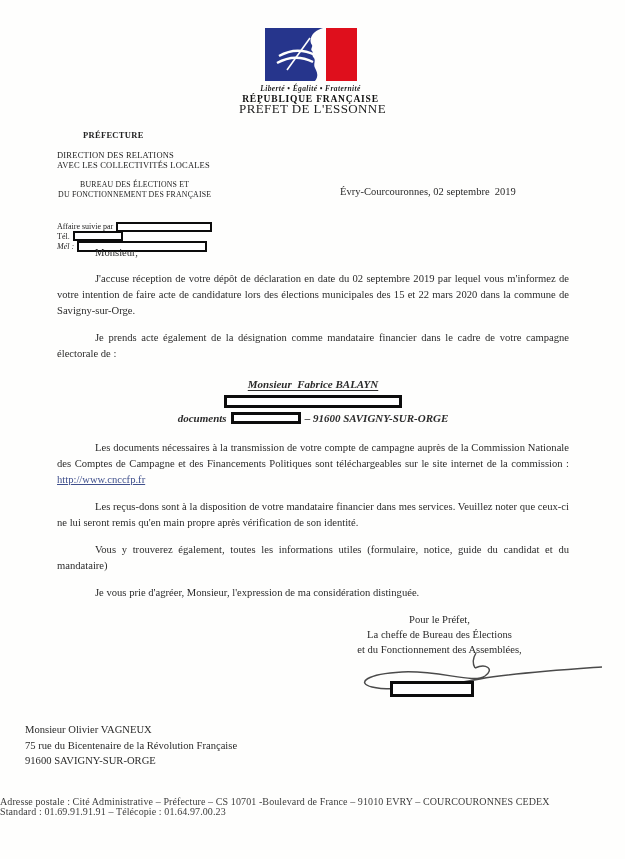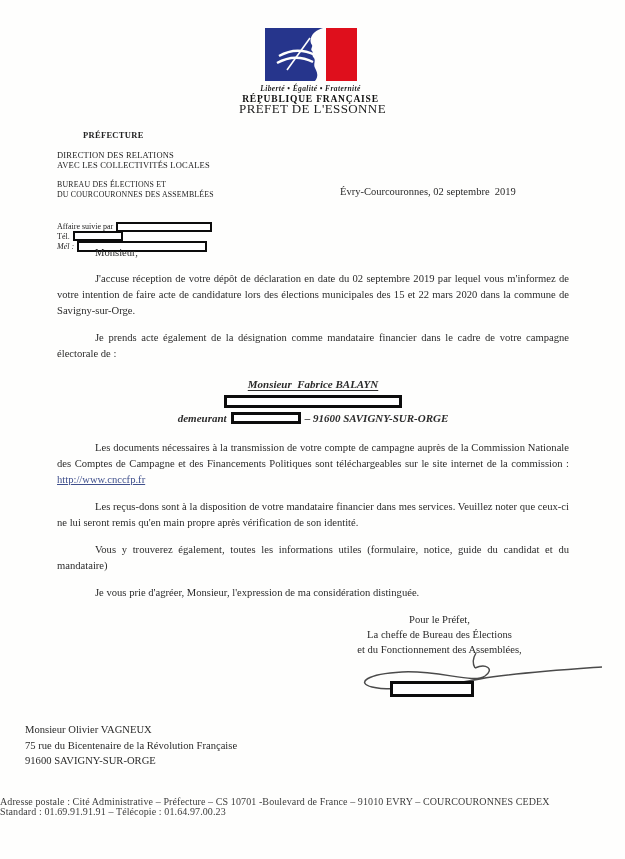--- a/index.html
+++ b/index.html
@@ -187,23 +187,23 @@
   </div>
 
   <div class="prefect-title">PRÉFET DE L'ESSONNE</div>
 
   <div class="sender-block">
     <div class="sender-group b">PRÉFECTURE</div>
     <div class="sender-group">
       <div>DIRECTION DES RELATIONS</div>
       <div>AVEC LES COLLECTIVITÉS LOCALES</div>
     </div>
-    <div class="sender-group" style="font-size:7.8px;">
+    <div class="sender-group" style="font-size:7.8px;text-align:center;">
       <div>BUREAU DES ÉLECTIONS ET</div>
-      <div>DU COURCOURONNES DES ASSEMBLÉES</div>
+      <div>DU FONCTIONNEMENT DES FRANÇAISE</div>
     </div>
     <div class="contact-rows">
       <div class="contact-row">
         <span class="lbl">Affaire suivie par</span>
         <span class="redaction r-affaire"></span>
       </div>
       <div class="contact-row">
         <span class="lbl">Tél.</span>
         <span class="redaction r-tel"></span>
       </div>
@@ -219,21 +219,21 @@
   <div class="letter-body">
     <div class="salutation">Monsieur,</div>
 
     <p class="para">J'accuse réception de votre dépôt de déclaration en date du 02 septembre 2019 par lequel vous m'informez de votre intention de faire acte de candidature lors des élections municipales des 15 et 22 mars 2020 dans la commune de Savigny-sur-Orge.</p>
     <p class="para">Je prends acte également de la désignation comme mandataire financier dans le cadre de votre campagne électorale de :</p>
 
     <div class="mandatary">
       <div class="mandatary-name">Monsieur  Fabrice BALAYN</div>
       <span class="mand-box1 redaction" style="border-width:3px;"></span>
       <div class="mand-line3">
-        <span>demeurant</span>
+        <span>documents</span>
         <span class="mand-box2"></span>
         <span>– 91600 SAVIGNY-SUR-ORGE</span>
       </div>
     </div>
 
     <p class="para"><span>Les documents nécessaires à la transmission de votre compte de campagne auprès de la Commission Nationale des Comptes de Campagne et des Financements Politiques sont téléchargeables sur le site internet de la commission : </span><a class="link">http://www.cnccfp.fr</a></p>
     <p class="para">Les reçus-dons sont à la disposition de votre mandataire financier dans mes services. Veuillez noter que ceux-ci ne lui seront remis qu'en main propre après vérification de son identité.</p>
     <p class="para">Vous y trouverez également, toutes les informations utiles (formulaire, notice, guide du candidat et du mandataire)</p>
     <p class="para">Je vous prie d'agréer, Monsieur, l'expression de ma considération distinguée.</p>
   </div>

